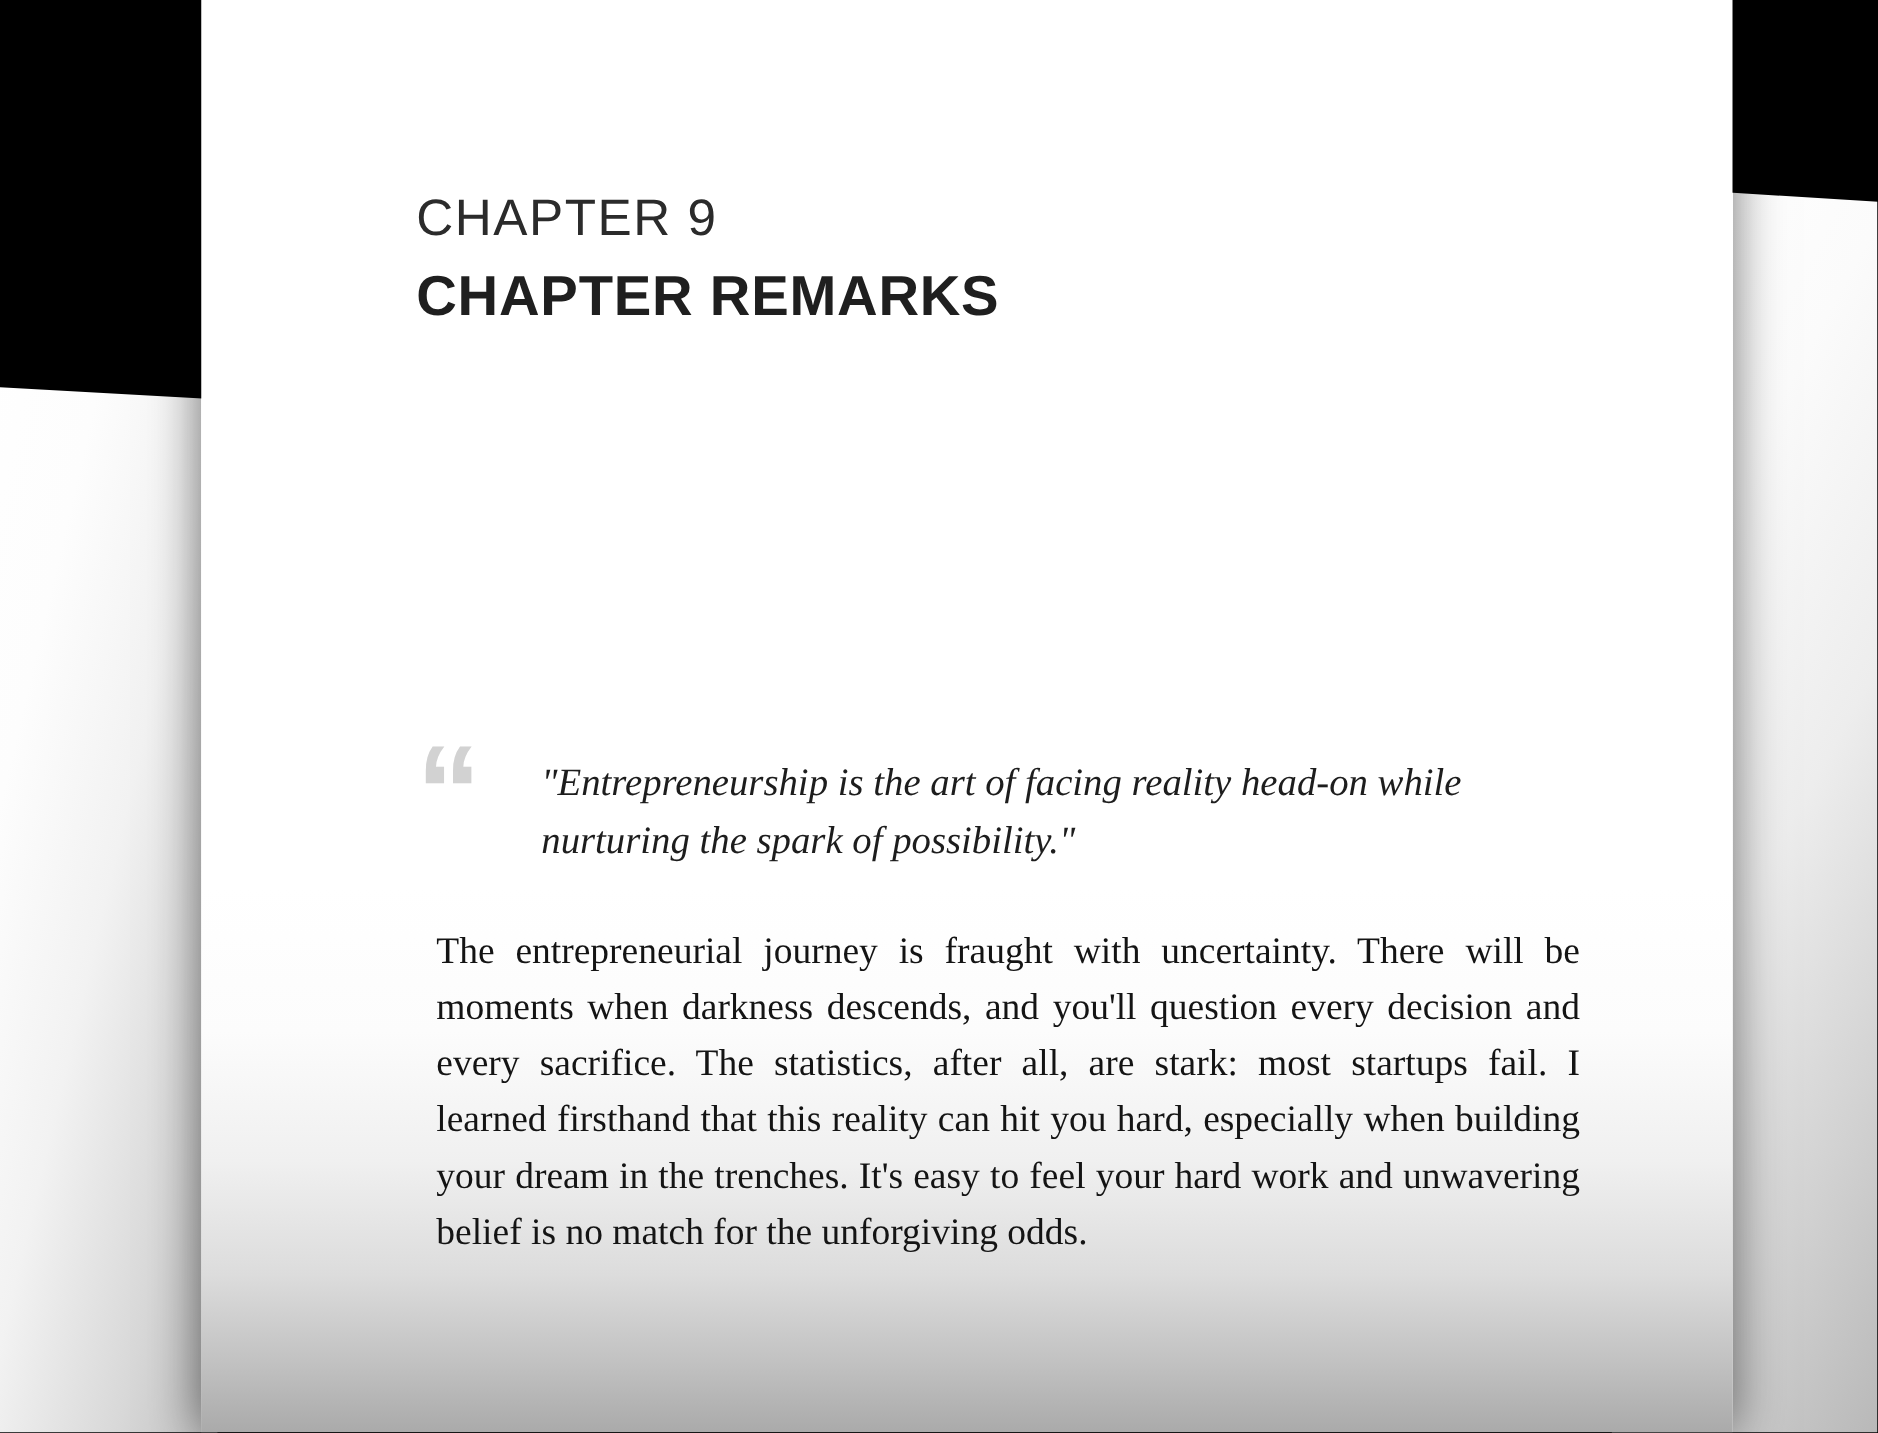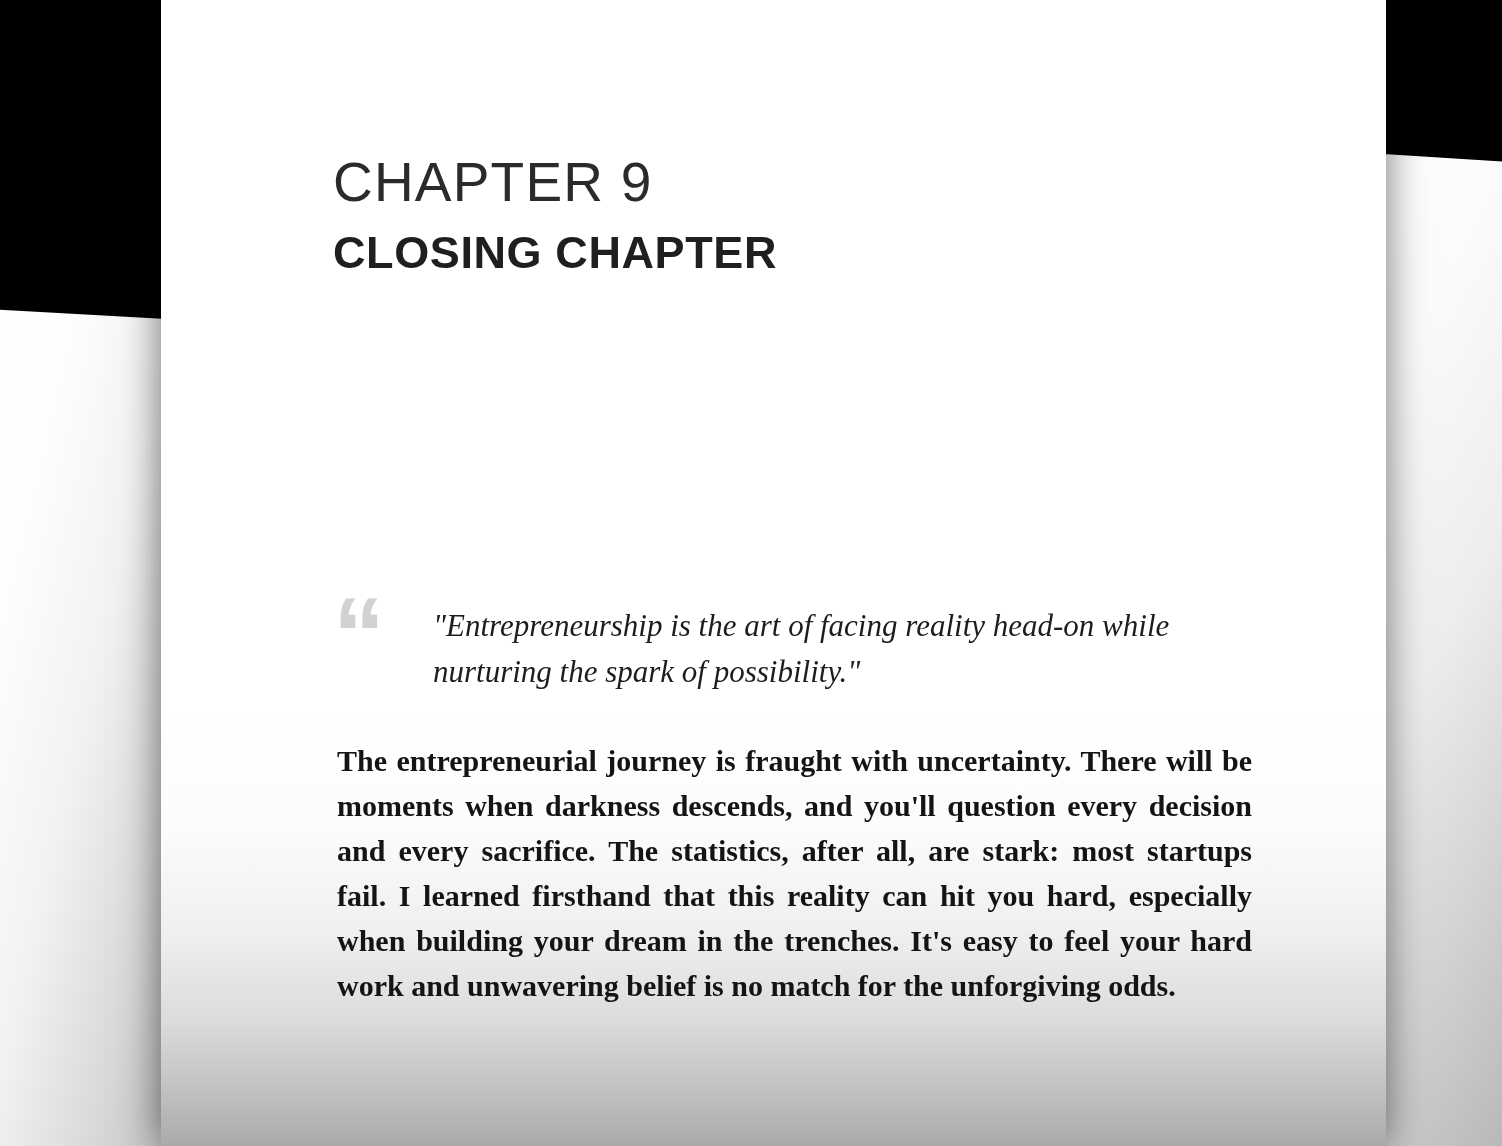--- a/index.html
+++ b/index.html
@@ -85,21 +85,21 @@
 
   #heading-block {
     position: absolute;
     top: 152px;
     left: 0;
     width: 100%;
   }
 
   .chapter-eyebrow {
     font-family: "Liberation Sans", sans-serif;
-    font-size: 55px;
+    font-size: 41px;
     font-weight: 400;
     letter-spacing: 1.2px;
     color: #2b2b2b;
     line-height: 1.12;
     margin: 0;
   }
 
   .chapter-title {
     font-family: "Liberation Sans", sans-serif;
     font-size: 45px;
@@ -142,23 +142,22 @@
     flex: 1 1 auto;
     margin: 0;
     padding-top: 6px;
   }
 
   
 
   #body-block {
     position: absolute;
     top: 738px;
-    left: 4px;
+    left: 16px;
     width: 100%;
-    font-weight: bold;
   }
 
   .body-par {
     font-family: "Liberation Serif", serif;
     font-size: 30px;
     line-height: 1.5;
     color: #141414;
     text-align: justify;
     margin: 0;
     hyphens: manual;
@@ -175,21 +174,21 @@
 
   <div class="bg-sheet" id="sheet-left"></div>
 
   <div class="bg-sheet" id="sheet-right"></div>
 
   <div id="page">
     <div class="page-inner">
 
       <div id="heading-block">
         <div class="chapter-eyebrow">CHAPTER 9</div>
-        <div class="chapter-title">CLOSING CHAPTER</div>
+        <div class="chapter-title">CHAPTER REMARKS</div>
       </div>
 
       <div id="quote-block">
         <div class="quote-mark">“</div>
         <p class="quote-text">"Entrepreneurship is the art of facing reality head-on while nurturing the spark of possibility."</p>
       </div>
 
       <div id="body-block">
         <p class="body-par">The entrepreneurial journey is fraught with uncertainty. There will be moments when darkness descends, and you'll question every decision and every sacrifice. The statistics, after all, are stark: most startups fail. I learned firsthand that this reality can hit you hard, especially when building your dream in the trenches. It's easy to feel your hard work and unwavering belief is no match for the unforgiving odds.</p>
       </div>

